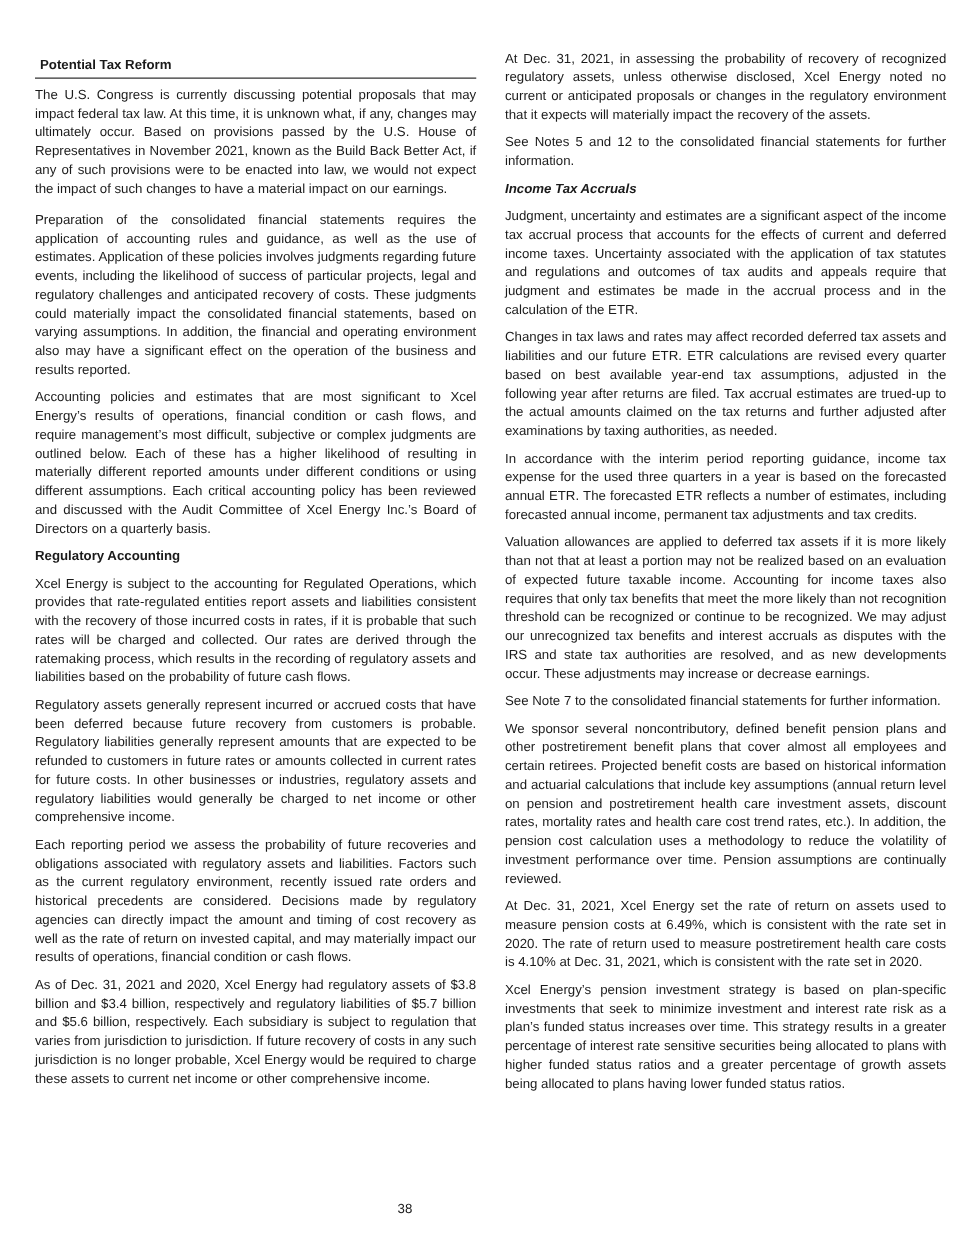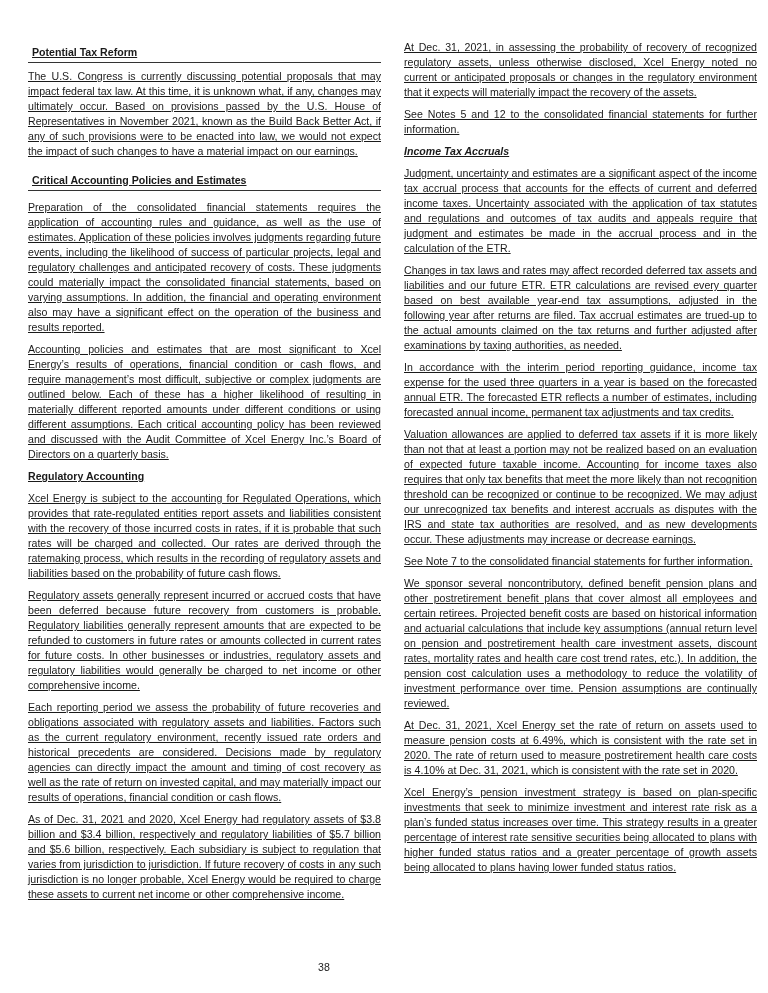--- a/index.html
+++ b/index.html
@@ -2,21 +2,21 @@
 <html><head>
 <meta charset="utf-8">
 <style>
   html, body { margin: 0; padding: 0; background: #ffffff; }
   body {
     width: 768px; height: 993px; position: relative; overflow: hidden;
     font-family: "Liberation Sans", sans-serif; color: #1a1a1a;
   }
   .col {
     position: absolute; top: 41px; width: 353px;
-    font-size: 10.6px; line-height: 15px; text-decoration: underline;
+    font-size: 10.6px; line-height: 15px;
   }
   .col-left { left: 28px; }
   .col-right { left: 404px; top: 40px; }
   .p {
     margin: 0 0 7px 0; text-align: justify; hyphens: none;
   }
   .sec-head {
     font-weight: bold; font-size: 10.6px; line-height: 15px;
     padding: 4px 0 2px 4px; border-bottom: 1.5px solid #333;
     margin: 0 0 6px 0;
@@ -30,21 +30,20 @@
     text-align: center; font-size: 10.6px;
   }
 </style>
 </head>
 <body>
 
 <div class="col col-left">
   <div class="sec-head">Potential Tax Reform</div>
   <p class="p" style="margin-bottom:10px;">The U.S. Congress is currently discussing potential proposals that may impact federal tax law. At this time, it is unknown what, if any, changes may ultimately occur. Based on provisions passed by the U.S. House of Representatives in November 2021, known as the Build Back Better Act, if any of such provisions were to be enacted into law, we would not expect the impact of such changes to have a material impact on our earnings.</p>
 
-  <div class="sec-head" style="margin-bottom:9px;">Critical Accounting Policies and Estimates</div>
   <p class="p">Preparation of the consolidated financial statements requires the application of accounting rules and guidance, as well as the use of estimates. Application of these policies involves judgments regarding future events, including the likelihood of success of particular projects, legal and regulatory challenges and anticipated recovery of costs. These judgments could materially impact the consolidated financial statements, based on varying assumptions. In addition, the financial and operating environment also may have a significant effect on the operation of the business and results reported.</p>
   <p class="p">Accounting policies and estimates that are most significant to Xcel Energy’s results of operations, financial condition or cash flows, and require management’s most difficult, subjective or complex judgments are outlined below. Each of these has a higher likelihood of resulting in materially different reported amounts under different conditions or using different assumptions. Each critical accounting policy has been reviewed and discussed with the Audit Committee of Xcel Energy Inc.’s Board of Directors on a quarterly basis.</p>
 
   <div class="sub-head">Regulatory Accounting</div>
   <p class="p">Xcel Energy is subject to the accounting for Regulated Operations, which provides that rate-regulated entities report assets and liabilities consistent with the recovery of those incurred costs in rates, if it is probable that such rates will be charged and collected. Our rates are derived through the ratemaking process, which results in the recording of regulatory assets and liabilities based on the probability of future cash flows.</p>
   <p class="p">Regulatory assets generally represent incurred or accrued costs that have been deferred because future recovery from customers is probable. Regulatory liabilities generally represent amounts that are expected to be refunded to customers in future rates or amounts collected in current rates for future costs. In other businesses or industries, regulatory assets and regulatory liabilities would generally be charged to net income or other comprehensive income.</p>
   <p class="p">Each reporting period we assess the probability of future recoveries and obligations associated with regulatory assets and liabilities. Factors such as the current regulatory environment, recently issued rate orders and historical precedents are considered. Decisions made by regulatory agencies can directly impact the amount and timing of cost recovery as well as the rate of return on invested capital, and may materially impact our results of operations, financial condition or cash flows.</p>
   <p class="p">As of Dec. 31, 2021 and 2020, Xcel Energy had regulatory assets of $3.8 billion and $3.4 billion, respectively and regulatory liabilities of $5.7 billion and $5.6 billion, respectively. Each subsidiary is subject to regulation that varies from jurisdiction to jurisdiction. If future recovery of costs in any such jurisdiction is no longer probable, Xcel Energy would be required to charge these assets to current net income or other comprehensive income.</p>
 </div>
 

